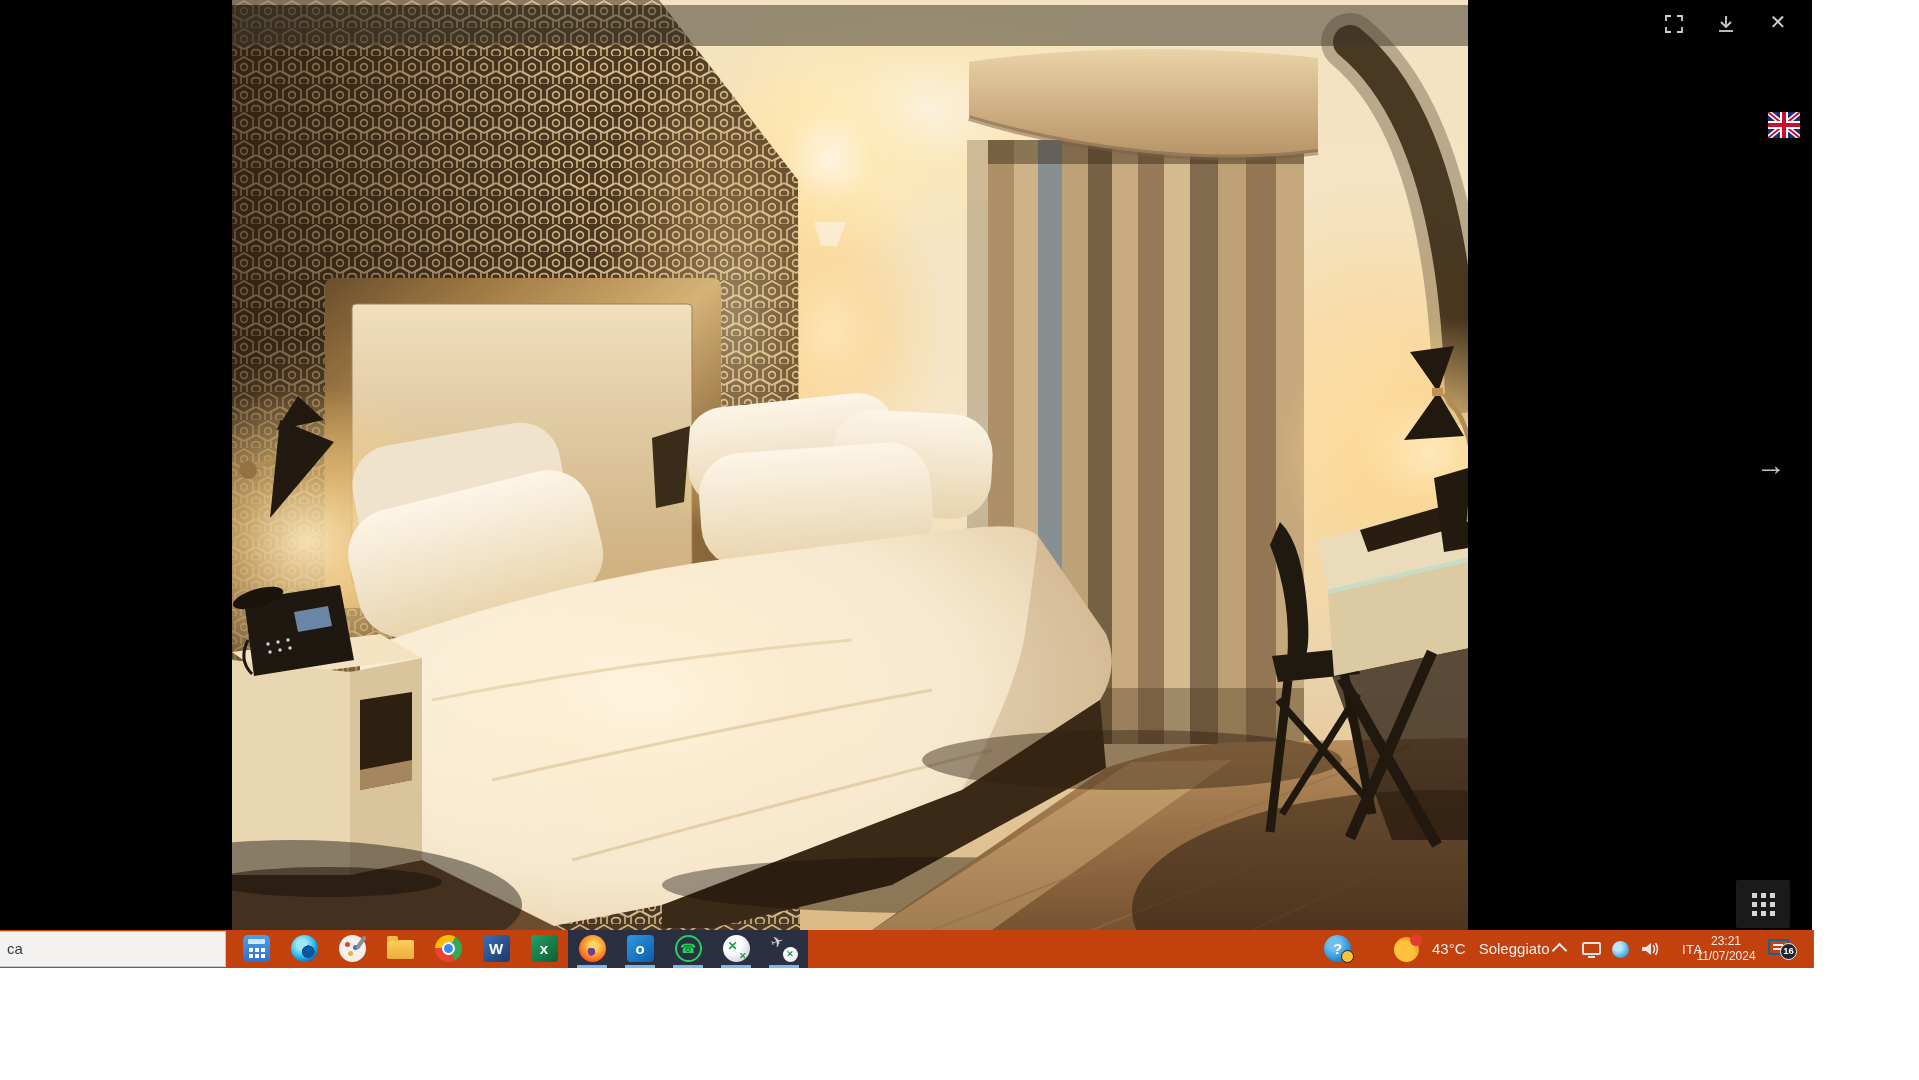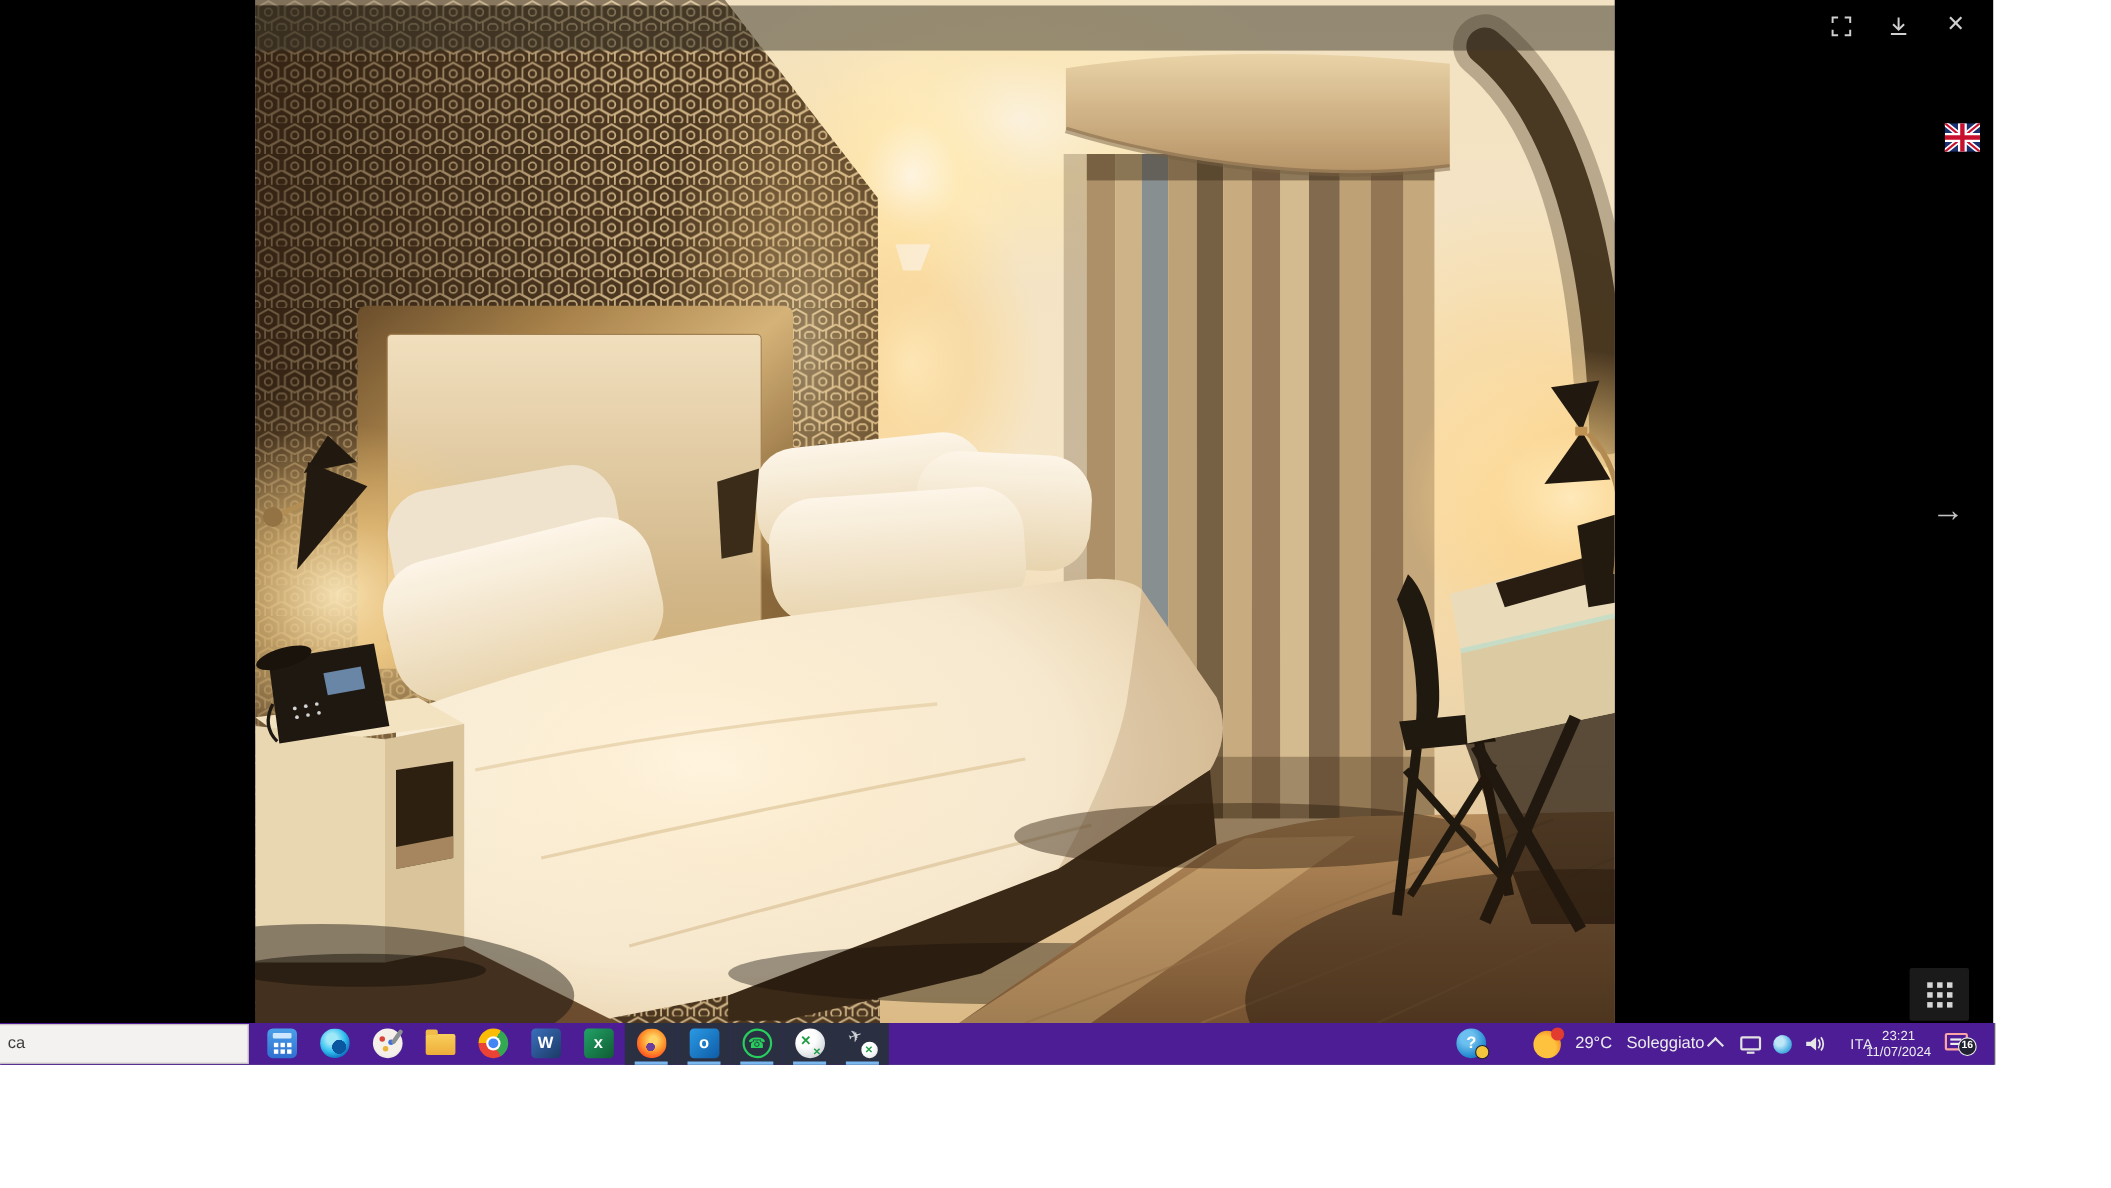--- a/index.html
+++ b/index.html
@@ -20,21 +20,21 @@
 
   .lb-flag { position:absolute; right:12px; top:112px; width:32px; height:26px; cursor:pointer; }
   .lb-next { position:absolute; right:26px; top:450px; font-size:30px; color:#c2c2c2; cursor:pointer;
              line-height:30px; }
   .lb-grid { position:absolute; right:22px; top:880px; width:54px; height:48px; background:#1a1a1a;
              border-radius:2px; display:flex; align-items:center; justify-content:center; cursor:pointer; }
   .lb-grid .dots { width:23px; height:23px; display:flex; flex-wrap:wrap; gap:4px; }
   .lb-grid .dots i { width:5px; height:5px; background:#d6d6d6; display:block; }
 
   
-  .taskbar { position:absolute; left:0; top:930px; width:1813px; height:38px; background:#4c1d95;
+  .taskbar { position:absolute; left:0; top:930px; width:1813px; height:38px; background:#c2410c;
              box-shadow:1px 0 0 #6f6f6f; }
   .search-box { position:absolute; left:0; top:1px; width:226px; height:36px; background:#f4f2f1;
                 border:1px solid #c9c5c1; border-left:none; color:#3c3c3c; font-size:15px;
                 line-height:34px; padding-left:7px; }
   .tile { position:absolute; top:0; width:48px; height:38px; cursor:pointer; }
   .tile.active { background:#2b2f42; }
   .tile.active::after { content:""; position:absolute; left:9px; right:9px; bottom:0; height:3px;
                         background:#7ab7ef; }
   .ic { position:relative; width:27px; height:27px; display:block; margin:5px auto 0; }
 
@@ -106,21 +106,21 @@
   .t-weather-text span { margin-right:9px; }
   .t-chevron { left:1554px; top:15px; width:11px; height:11px; border-top:2px solid #e2e2e2;
                border-left:2px solid #e2e2e2; transform:rotate(45deg); }
   .t-monitor { left:1582px; top:12px; width:19px; height:13px; border:2px solid #e2e2e2; border-radius:2px; }
   .t-monitor::after { content:""; position:absolute; left:4px; bottom:-5px; width:7px; height:2px; background:#e2e2e2; }
   .t-globe { left:1612px; top:11px; width:17px; height:17px; border-radius:50%;
              background:radial-gradient(circle at 35% 35%, #bfe6f7 0 25%, #58b6e6 60%, #1f7fbf 100%); }
   .t-volume { left:1640px; top:11px; width:20px; height:16px; }
   .t-lang { left:1682px; top:1px; height:38px; line-height:38px; font-size:13px; letter-spacing:.5px; }
   .t-clock { left:1690px; top:4px; width:72px; text-align:center; font-size:12px; line-height:15px; }
-  .t-action { left:1768px; top:9px; width:21px; height:16px; border:2px solid #fca5a5; border-radius:2px; }
+  .t-action { left:1768px; top:9px; width:21px; height:16px; border:2px solid #0369a1; border-radius:2px; }
   .t-action::before { content:""; position:absolute; left:3px; top:3px; width:10px; height:2px;
                       background:#ececec; box-shadow:0 4px 0 #ececec; }
   .t-badge { position:absolute; right:-10px; bottom:-7px; width:17px; height:17px; border-radius:50%;
              background:#20222f; border:1.6px solid #ececec; color:#fff; font-size:9.5px; font-weight:bold;
              text-align:center; line-height:14px; }
 </style>
 </head>
 <body>
 
 <div class="screen">
@@ -413,21 +413,21 @@
     <div class="tile active" style="left:760px">
       <span class="ic ic-transfer">
         <span class="plane">✈</span>
         <span class="ball">✕</span>
       </span>
       </div>
 
     <div class="tray-item t-help">?</div>
     <div class="tray-item t-sun"></div>
     <div class="tray-item t-weather-text">
-      <span>29°C</span>
+      <span>43°C</span>
       <span>Soleggiato</span>
     </div>
     <div class="tray-item t-chevron"></div>
     <div class="tray-item t-monitor"></div>
     <div class="tray-item t-globe"></div>
     <div class="tray-item t-volume">
       <svg width="20" height="16" viewBox="0 0 20 16">
         <path d="M2 6 H6 L11 2 V14 L6 10 H2 Z" fill="#e6e6e6"></path>
         <path d="M13 4 Q16 8 13 12 M15.5 2 Q19.5 8 15.5 14" stroke="#e6e6e6" fill="none" stroke-width="1.6"></path>
       </svg>

